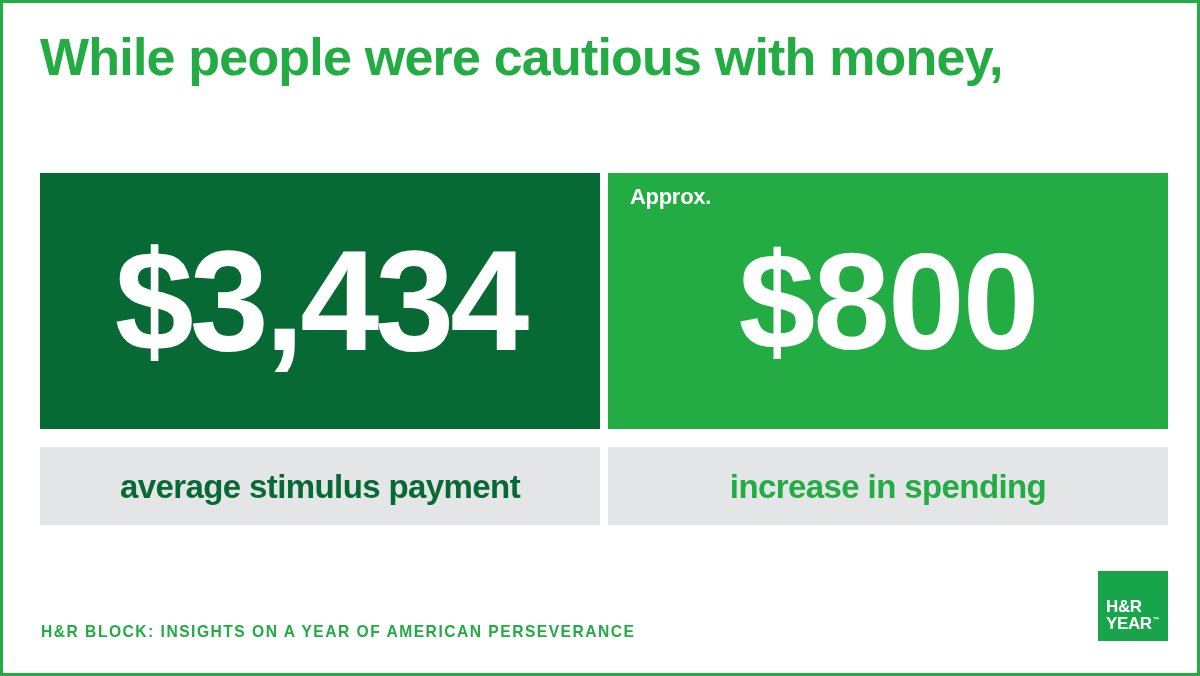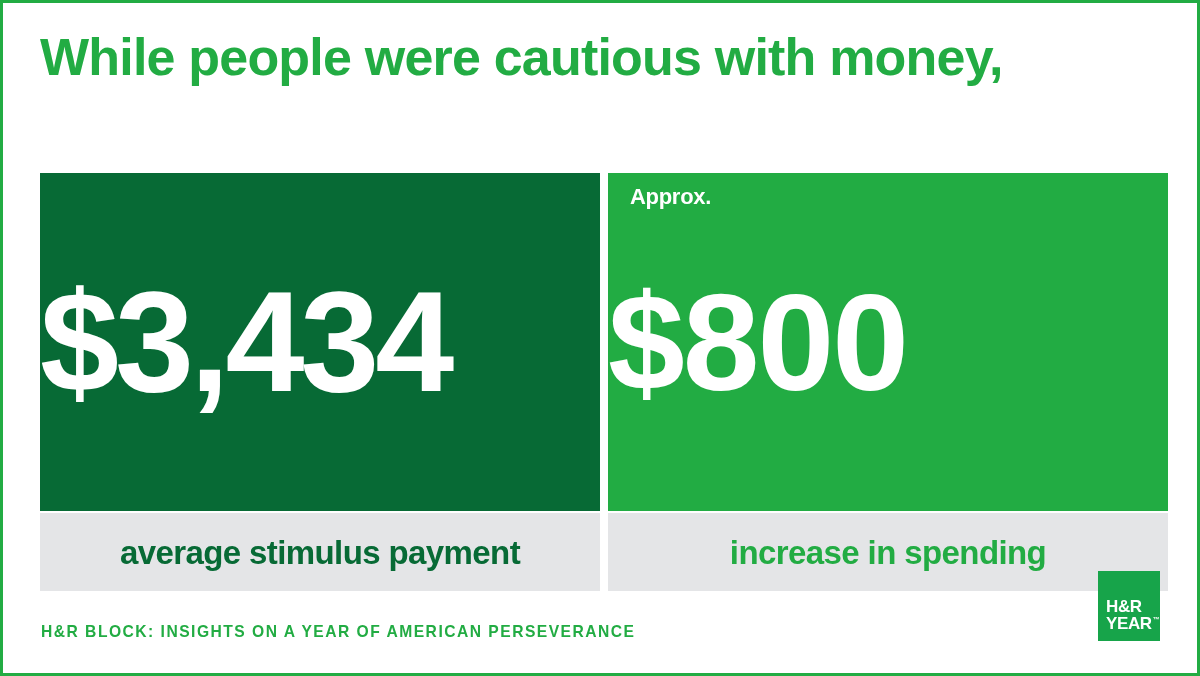--- a/index.html
+++ b/index.html
@@ -65,21 +65,21 @@
   }
   .stat-col {
     display: flex;
     flex-direction: column;
   }
   .stat-col.left  { width: 560px; }
   .stat-col.right { width: 560px; }
 
   .stat-panel {
     position: relative;
-    height: 338px;
+    height: 256px;
     box-sizing: border-box;
     padding-left: 36px;
   }
   .stat-panel.dark   { background: #076A35; }
   .stat-panel.bright { background: #22AC43; }
 
   .approx-label {
     position: absolute;
     left: 22px;
     top: 13px;
@@ -89,36 +89,36 @@
     letter-spacing: -0.3px;
     line-height: 1;
   }
 
   .stat-value {
     position: absolute;
     left: 0;
     right: 0;
     top: 50%;
     transform: translateY(-50%);
-    text-align: left;
+    text-align: center;
     color: #ffffff;
     font-weight: bold;
     font-size: 142px;
     line-height: 1;
     letter-spacing: -4px;
     font-family: "Liberation Sans", sans-serif;
   }
   .stat-value.right-val {
     font-size: 138px;
     letter-spacing: -2px;
   }
 
   .stat-caption {
     height: 78px;
-    margin-top: 2px;
+    margin-top: 18px;
     background: #E4E5E7;
     display: flex;
     align-items: center;
     justify-content: center;
     font-size: 33px;
     font-weight: bold;
     letter-spacing: -0.6px;
     line-height: 1;
   }
   .stat-caption.dark-text   { color: #076A35; }
@@ -137,21 +137,21 @@
     transform: scaleX(0.92);
     transform-origin: left center;
     white-space: nowrap;
   }
 
   
   .logo {
     position: absolute;
     left: 1095px;
     top: 568px;
-    width: 62px;
+    width: 70px;
     height: 70px;
     background: #17A44A;
   }
   .logo-text {
     position: absolute;
     left: 8px;
     bottom: 9px;
     color: #ffffff;
     font-weight: bold;
     font-size: 17px;

